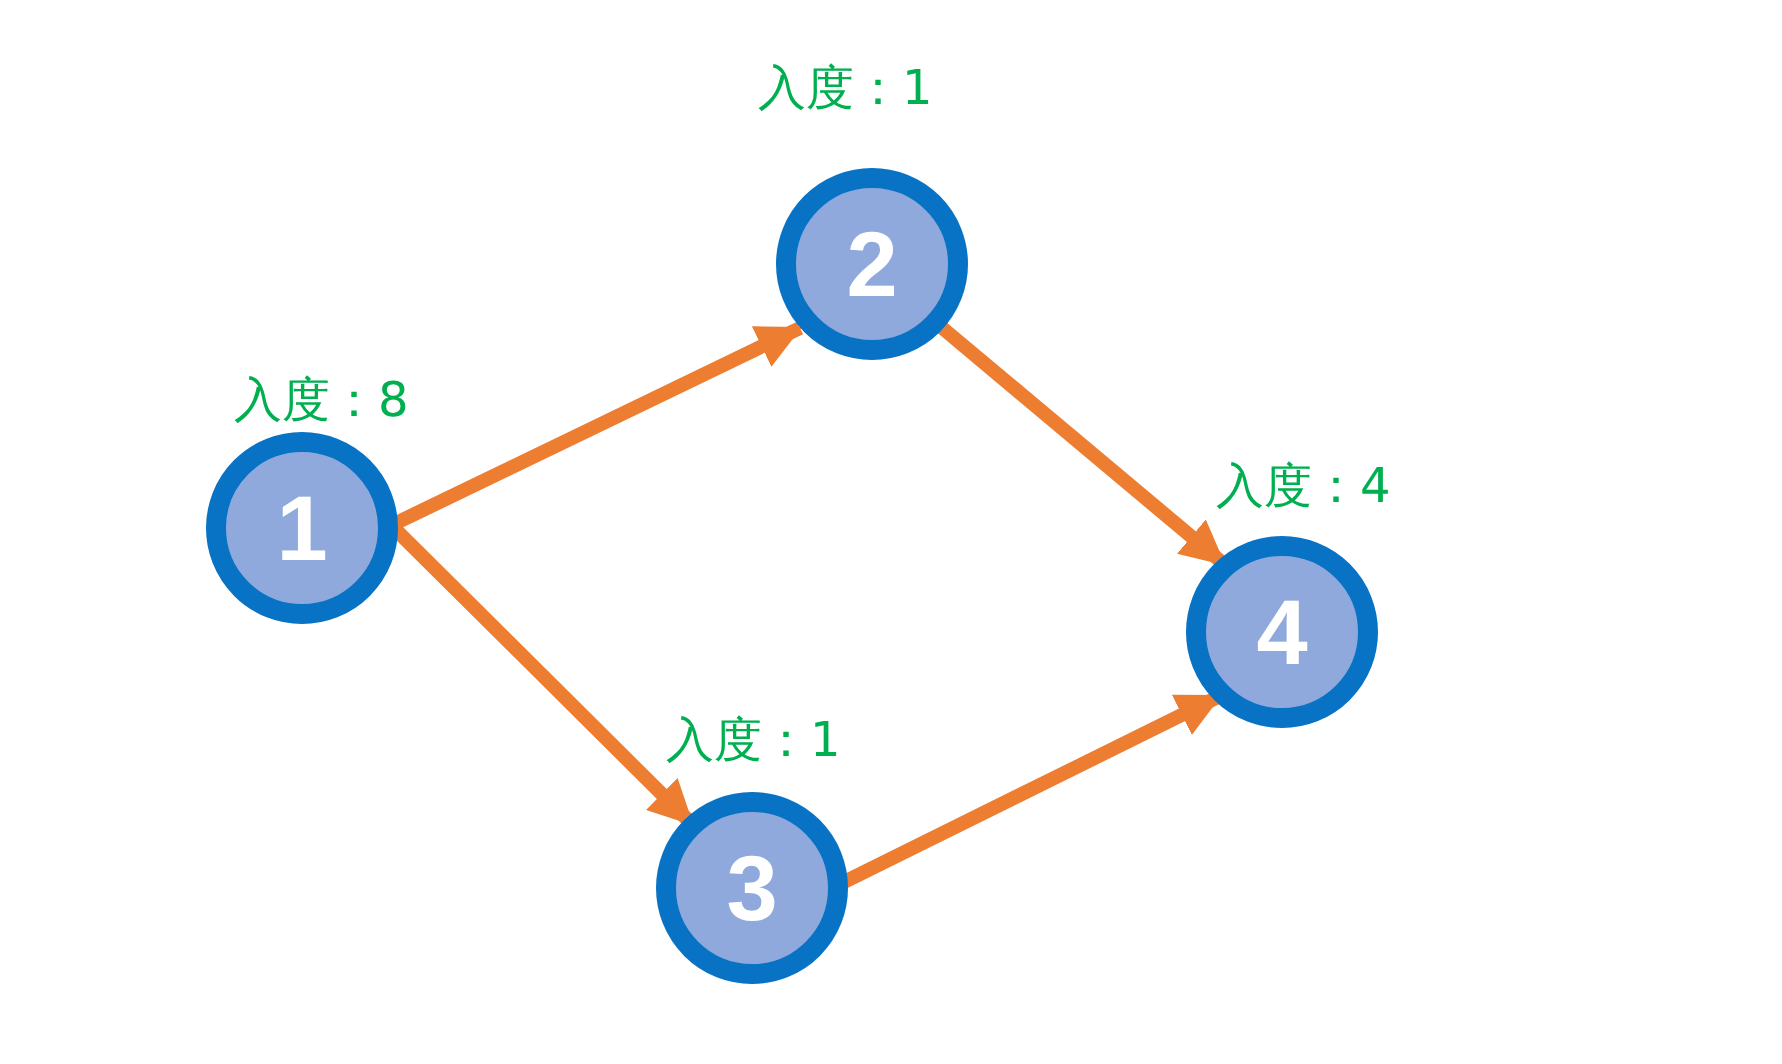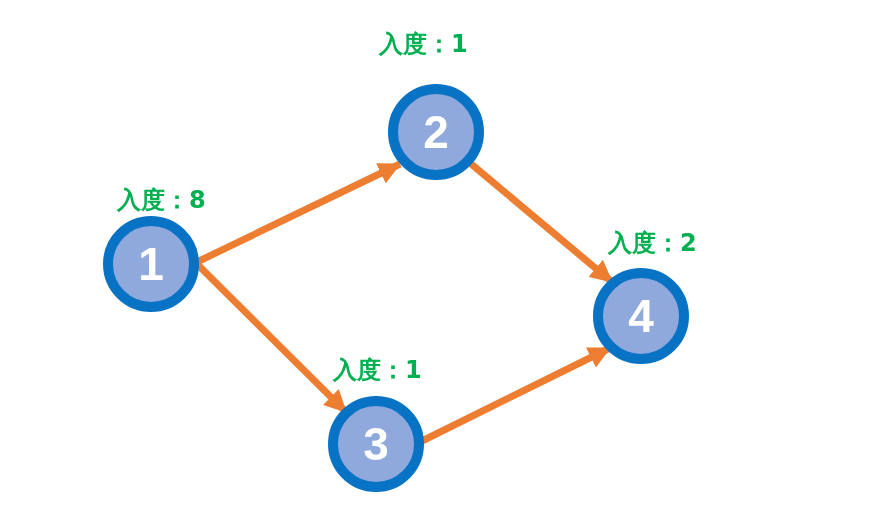--- a/index.html
+++ b/index.html
@@ -34,21 +34,21 @@
   }
   .num {
     font-weight: bold;
     font-size: 46px;
     line-height: 1;
     color: #ffffff;
     font-family: "Liberation Sans", sans-serif;
   }
   .indegree {
     position: absolute;
-    font-weight: bold;
+    font-weight: normal;
     font-size: 24px;
     line-height: 1.05;
     white-space: nowrap;
     font-family: "DejaVu Sans", "Liberation Sans", sans-serif;
     text-align: right;
   }
 </style>
 </head>
 <body>
 
@@ -77,15 +77,15 @@
         <span class="num" style="color: rgb(255, 255, 255);">3</span>
       </div>
       <div class="node" style="left: 593px; top: 268px; background: rgb(143, 169, 220); border-color: rgb(8, 115, 197);">
         <span class="num" style="color: rgb(255, 255, 255);">4</span>
       </div>
     </div>
   <div id="labels-layer">
       <div class="indegree" style="left: 117px; top: 188px; color: rgb(0, 176, 80);">入度：8</div>
       <div class="indegree" style="left: 379px; top: 32px; color: rgb(0, 176, 80);">入度：1</div>
       <div class="indegree" style="left: 333px; top: 358px; color: rgb(0, 176, 80);">入度：1</div>
-      <div class="indegree" style="left: 608px; top: 231px; color: rgb(0, 176, 80);">入度：2</div>
+      <div class="indegree" style="left: 608px; top: 231px; color: rgb(0, 176, 80);">入度：4</div>
     </div>
 </div>
 
 </body></html>

